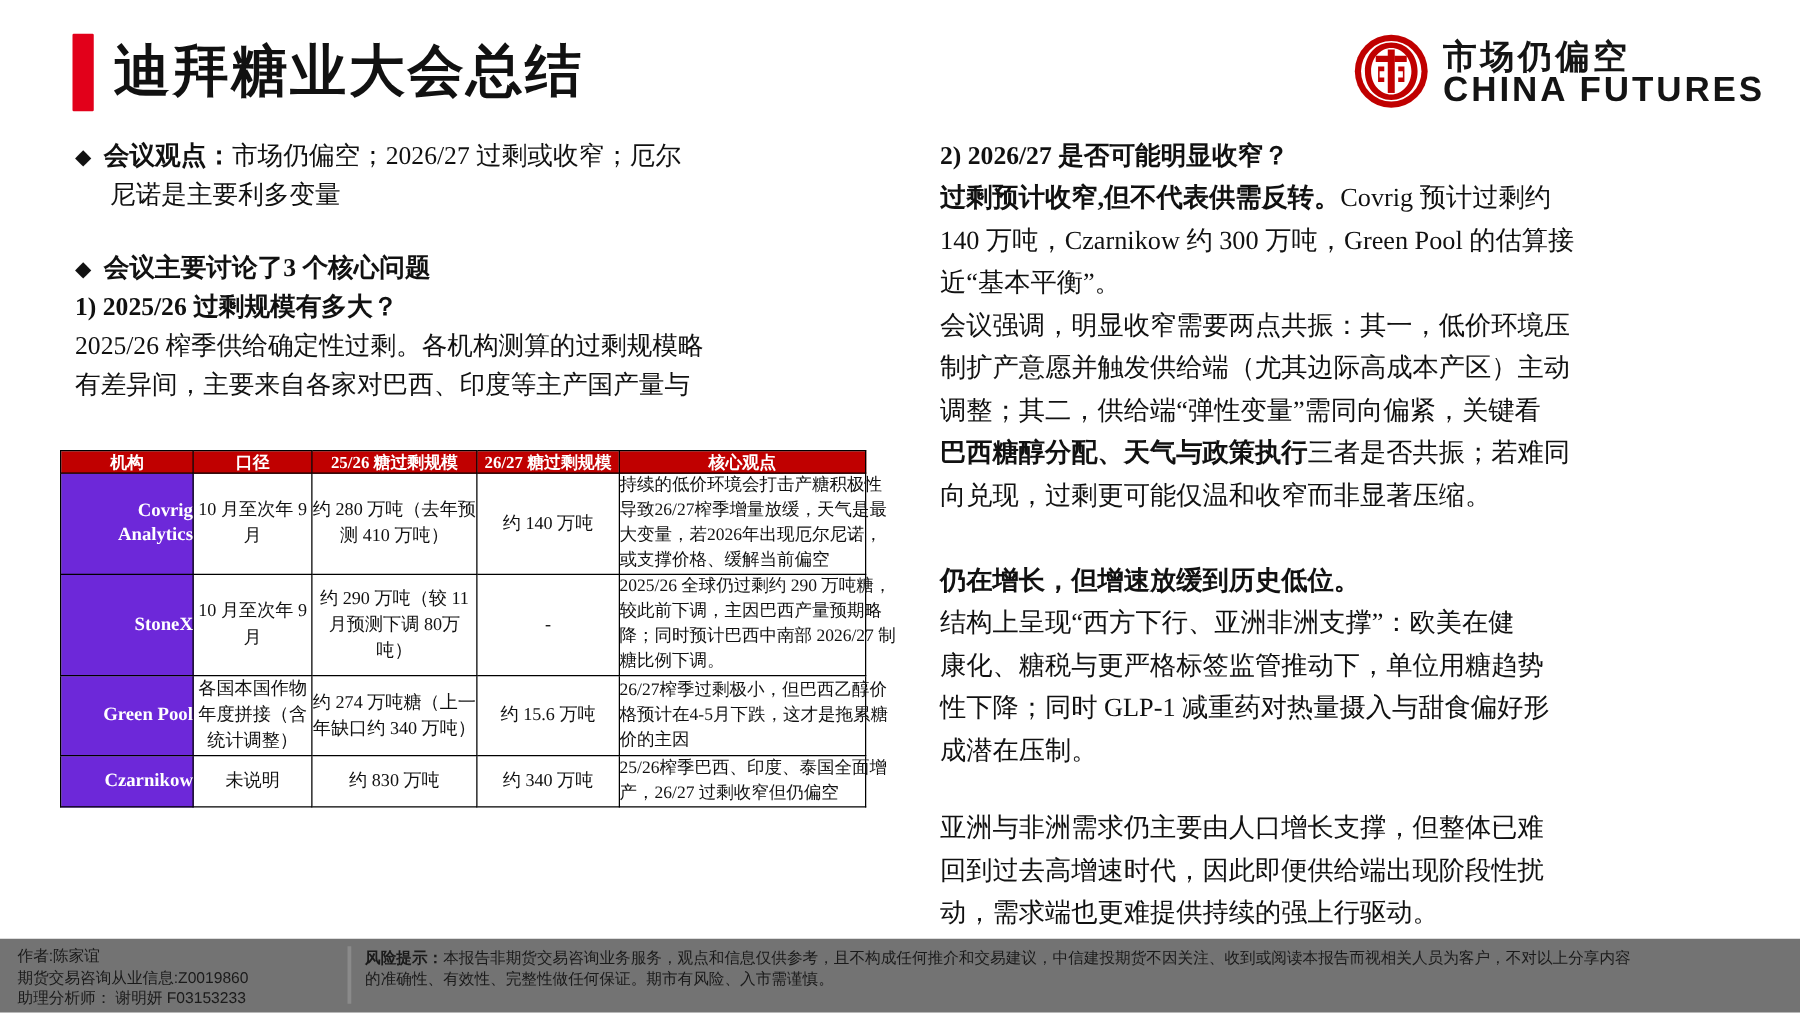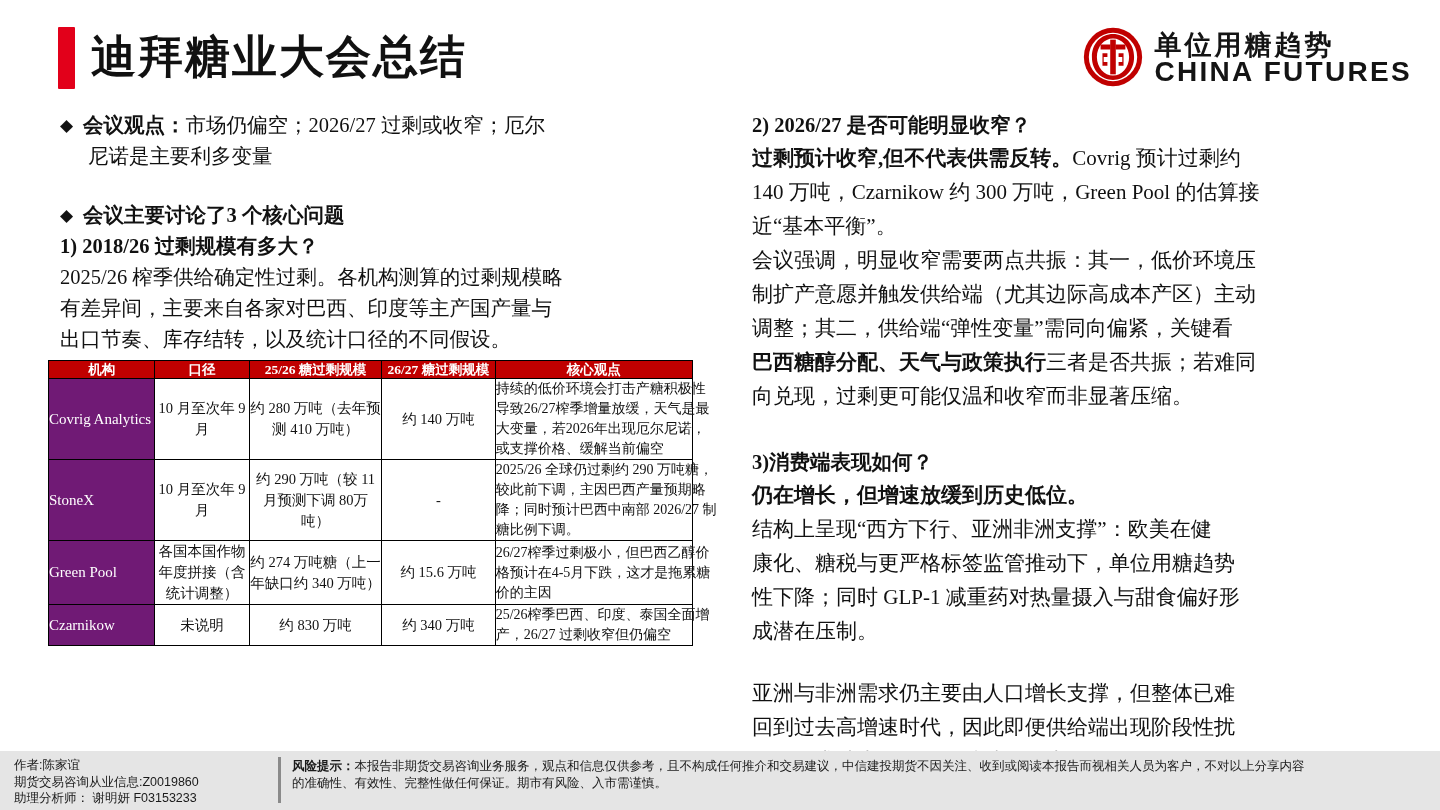--- a/index.html
+++ b/index.html
@@ -56,34 +56,34 @@
   
   .tbl-wrap{position:absolute;left:48px;top:360px;width:602px;}
   table.inst{border-collapse:collapse;width:645px;table-layout:fixed;background:#fff;}
   table.inst td,table.inst th{border:1px solid #000;padding:0;vertical-align:middle;}
   thead th{
     background:#C00000;color:#fff;font-weight:700;
     font-size:13.5px;line-height:17px;text-align:center;padding:7px 2px;
     font-family:"Liberation Serif","DejaVu Serif",serif;
   }
   td.org{
-    background:#701a75;color:#fff;font-weight:400;text-align:left;
+    background:#6d28d9;color:#fff;font-weight:700;text-align:right;
     font-size:15px;line-height:19px;padding:4px 2px;
     font-family:"Liberation Serif","DejaVu Serif",serif;
   }
   td.ctr{text-align:center;font-size:14.5px;line-height:21px;color:#111;padding:5px 4px;}
   td.view{
     text-align:left;font-size:14px;line-height:20px;color:#111;
     padding:4px 0 4px 5px;overflow:visible;white-space:nowrap;
   }
   td.view .vline{display:block;}
   .c1{width:90px;}.c2{width:80px;}.c3{width:112px;}.c4{width:96px;}.c5{width:167px;}
 
   
-  .footer{position:absolute;left:0;bottom:0;width:1440px;height:59px;background:#e5e5e5;}
+  .footer{position:absolute;left:0;bottom:0;width:1440px;height:59px;background:#737373;}
   .f-author{
     position:absolute;left:14px;top:6px;
     font-family:"Liberation Sans","DejaVu Sans",sans-serif;
     font-size:12.5px;line-height:16.5px;color:#1a1a1a;
   }
   .f-div{position:absolute;left:278px;top:6px;width:3px;height:46px;background:#8a8a8a;}
   .f-risk{
     position:absolute;left:292px;top:7px;width:1130px;
     font-family:"Liberation Sans","DejaVu Sans",sans-serif;
     font-size:12.5px;line-height:17px;color:#1a1a1a;
@@ -106,21 +106,21 @@
         <circle cx="50" cy="50" r="47" fill="#C00000"></circle>
         <circle cx="50" cy="50" r="39" fill="#ffffff"></circle>
         <path d="M50 13 C31 13 16 28 16 50 C16 72 31 87 50 87 C69 87 84 72 84 50 C84 28 69 13 50 13 Z
                  M50 20 C64 20 76 33 76 50 C76 67 64 80 50 80 C36 80 24 67 24 50 C24 33 36 20 50 20 Z" fill="#C00000"></path>
         <rect x="45.5" y="22" width="9" height="56" fill="#C00000"></rect>
         <path d="M30 30 L70 30 L70 38 L54 38 L54 30 L46 30 L46 38 L30 38 Z" fill="#C00000"></path>
         <path d="M33 44 L41 44 L41 50 L35 50 L35 58 L41 58 L41 64 L33 64 Z" fill="#C00000"></path>
         <path d="M67 44 L59 44 L59 50 L65 50 L65 58 L59 58 L59 64 L67 64 Z" fill="#C00000"></path>
       </svg>
       <div class="logo-txt">
-        <div class="logo-cn">单位用糖趋势</div>
+        <div class="logo-cn">市场仍偏空</div>
         <div class="logo-en">CHINA FUTURES</div>
       </div>
     </div>
   </div>
 
   <div class="col-left">
 
     <div class="bullet-line">
       <span class="dia">◆</span>
       <span>
@@ -129,24 +129,23 @@
     </div>
     <p class="p indent">尼诺是主要利多变量</p>
 
     <div class="gap-md"></div>
 
     <div class="bullet-line">
       <span class="dia">◆</span>
       <span class="b-strong">会议主要讨论了3 个核心问题</span>
     </div>
 
-    <p class="h-q">1) 2018/26 过剩规模有多大？</p>
+    <p class="h-q">1) 2025/26 过剩规模有多大？</p>
     <p class="p">2025/26 榨季供给确定性过剩。各机构测算的过剩规模略</p>
     <p class="p">有差异间，主要来自各家对巴西、印度等主产国产量与</p>
-    <p class="p">出口节奏、库存结转，以及统计口径的不同假设。</p>
   </div>
 
   <div class="tbl-wrap">
     <table class="inst">
       <colgroup>
         <col class="c1">
           <col class="c2">
           <col class="c3">
           <col class="c4">
           <col class="c5">
@@ -216,21 +215,20 @@
     <p class="r-p">140 万吨，Czarnikow 约 300 万吨，Green Pool 的估算接</p>
     <p class="r-p">近“基本平衡”。</p>
     <p class="r-p">会议强调，明显收窄需要两点共振：其一，低价环境压</p>
     <p class="r-p">制扩产意愿并触发供给端（尤其边际高成本产区）主动</p>
     <p class="r-p">调整；其二，供给端“弹性变量”需同向偏紧，关键看</p>
     <p class="r-p"><b>巴西糖醇分配、天气与政策执行</b><span>三者是否共振；若难同</span></p>
     <p class="r-p">向兑现，过剩更可能仅温和收窄而非显著压缩。</p>
 
     <div class="gap-lg"></div>
 
-    <p class="r-head">3)消费端表现如何？</p>
     <p class="r-p"><b>仍在增长，但增速放缓到历史低位。</b></p>
     <p class="r-p">结构上呈现“西方下行、亚洲非洲支撑”：欧美在健</p>
     <p class="r-p">康化、糖税与更严格标签监管推动下，单位用糖趋势</p>
     <p class="r-p">性下降；同时 GLP-1 减重药对热量摄入与甜食偏好形</p>
     <p class="r-p">成潜在压制。</p>
 
     <div class="gap-md"></div>
 
     <p class="r-p">亚洲与非洲需求仍主要由人口增长支撑，但整体已难</p>
     <p class="r-p">回到过去高增速时代，因此即便供给端出现阶段性扰</p>

